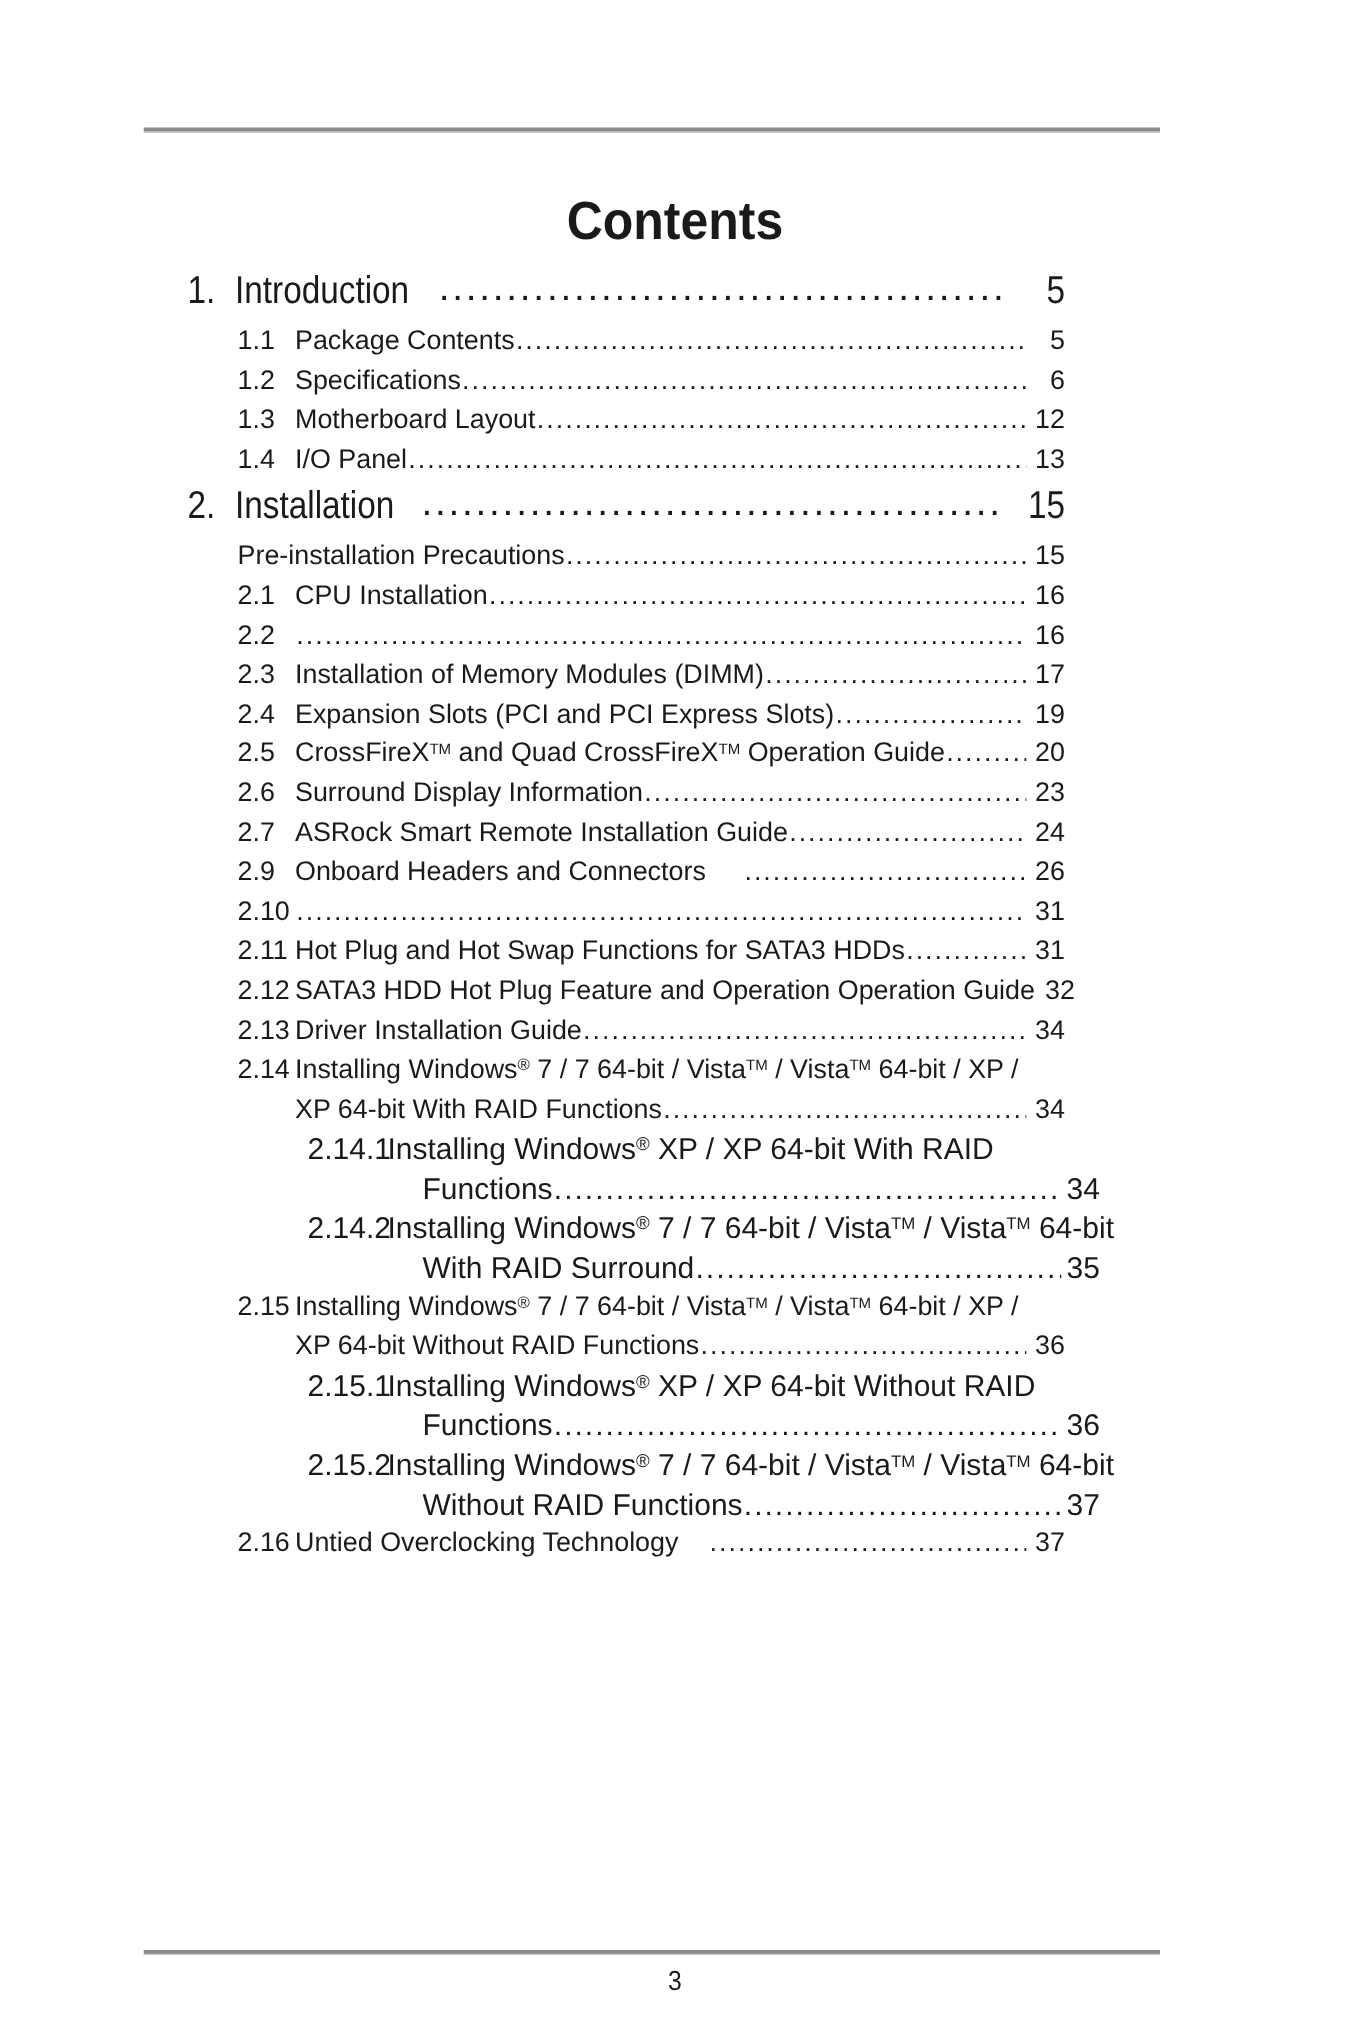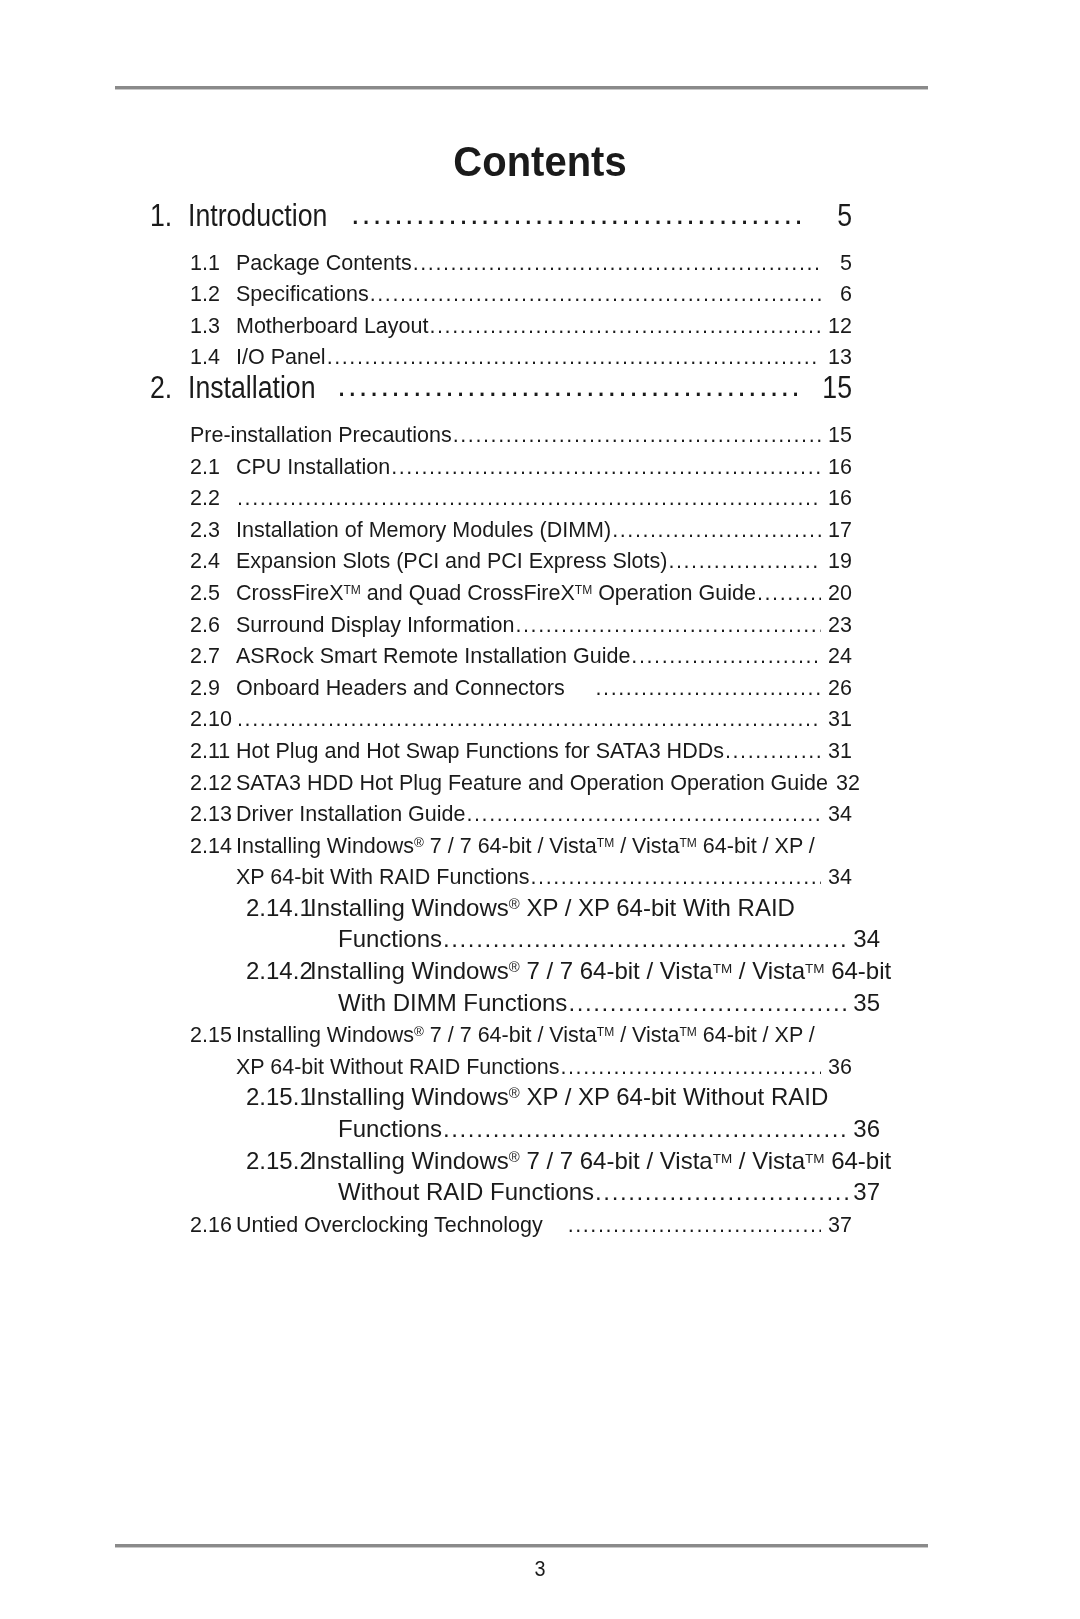--- a/index.html
+++ b/index.html
@@ -11,21 +11,21 @@
     width: 1080px;
     height: 1619px;
     position: relative;
     font-family: "Liberation Sans", sans-serif;
     color: #1a1a1a;
     overflow: hidden;
   }
 
   .page {
     position: absolute;
-    left: 0; top: 0;
+    left: 0; top: 16px;
     width: 1080px;
     height: 1475px;
   }
 
   
   .rule {
     position: absolute;
     left: 115px;
     width: 813px;
     height: 3px;
@@ -52,21 +52,21 @@
   
   .toc {
     position: absolute;
     left: 0;
     top: 198px;
     width: 1080px;
   }
 
   .row {
     display: flex;
-    align-items: flex-end;
+    align-items: flex-start;
     width: 1080px;
     box-sizing: border-box;
   }
 
   
   .num {
     flex: 0 0 auto;
     text-align: left;
     white-space: nowrap;
   }
@@ -306,21 +306,21 @@
         <span class="pg">34</span>
       </div>
       <div class="row sub">
         <span class="num">2.14.2</span>
         <span class="label">Installing Windows<sup class="reg">®</sup> 7 / 7 64-bit / Vista<sup>TM</sup> / Vista<sup>TM</sup> 64-bit</span>
         <span class="leader blank"></span>
         <span class="pg"></span>
       </div>
       <div class="row sub cont">
         <span class="num"></span>
-        <span class="label">With DIMM Functions </span>
+        <span class="label">With RAID Surround </span>
         <span class="leader"></span>
         <span class="pg">35</span>
       </div>
       <div class="row sec">
         <span class="num">2.15</span>
         <span class="label">Installing Windows<sup class="reg">®</sup> 7 / 7 64-bit / Vista<sup>TM</sup> / Vista<sup>TM</sup> 64-bit / XP /</span>
         <span class="leader blank"></span>
         <span class="pg"></span>
       </div>
       <div class="row sec cont">

